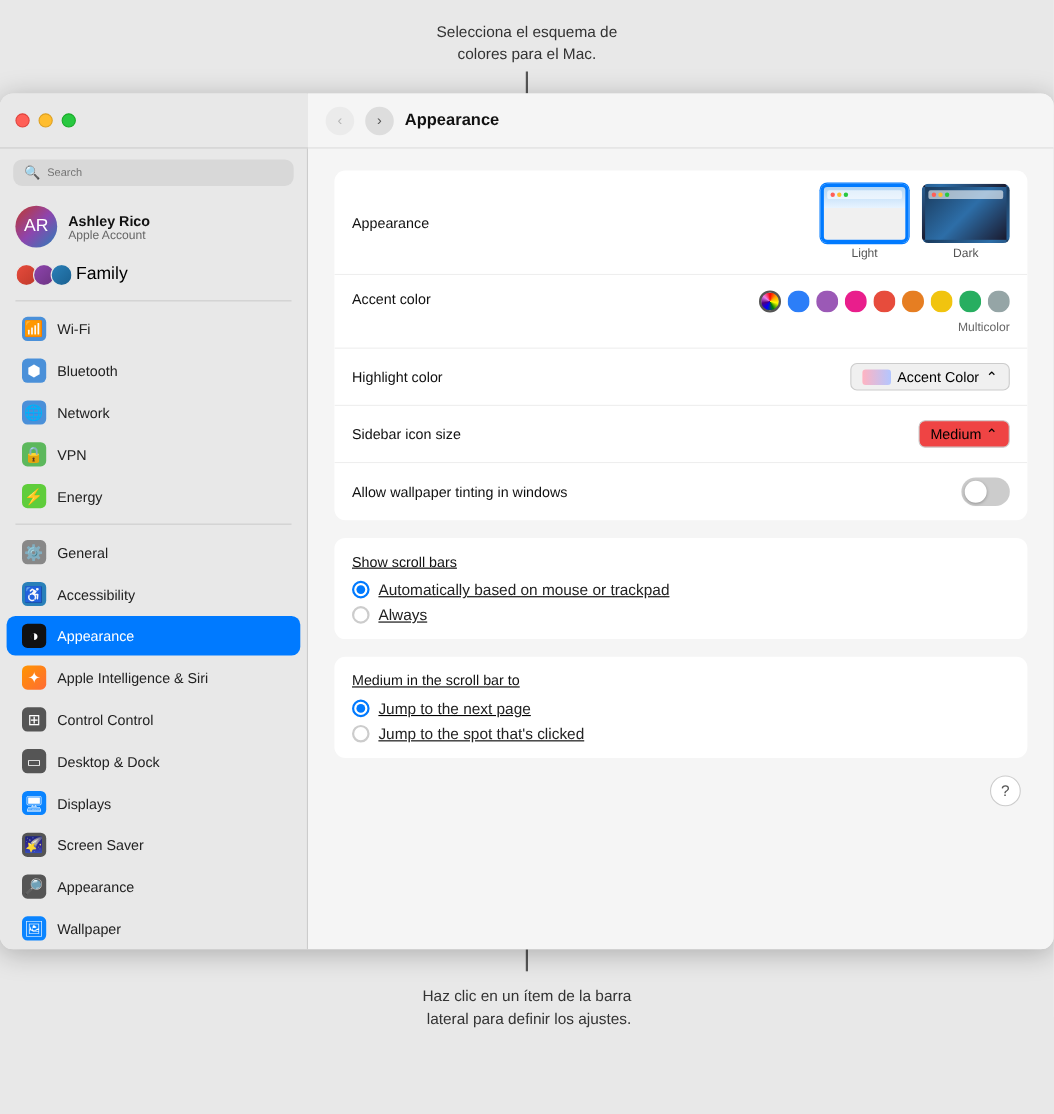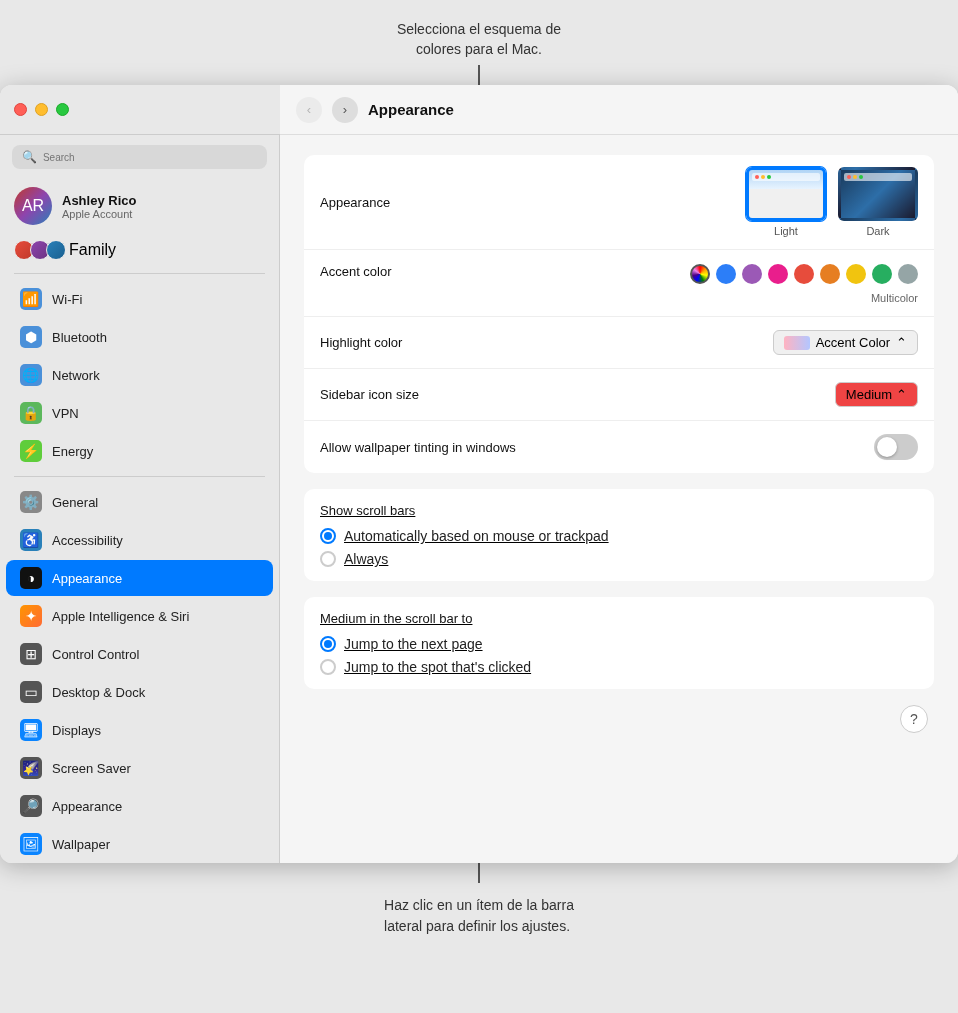--- a/index.html
+++ b/index.html
@@ -455,21 +455,21 @@
       font-size: 14px;
       color: #555;
       align-self: flex-end;
       margin-left: auto;
       margin-bottom: 6px;
       margin-right: 6px;
     }
 
     
     .annotation-bottom {
-      text-align: left;
+      text-align: right;
       font-size: 14px;
       color: #333;
       margin-top: 12px;
       line-height: 1.5;
     }
 
     
     .callout-line {
       width: 2px;
       height: 20px;

